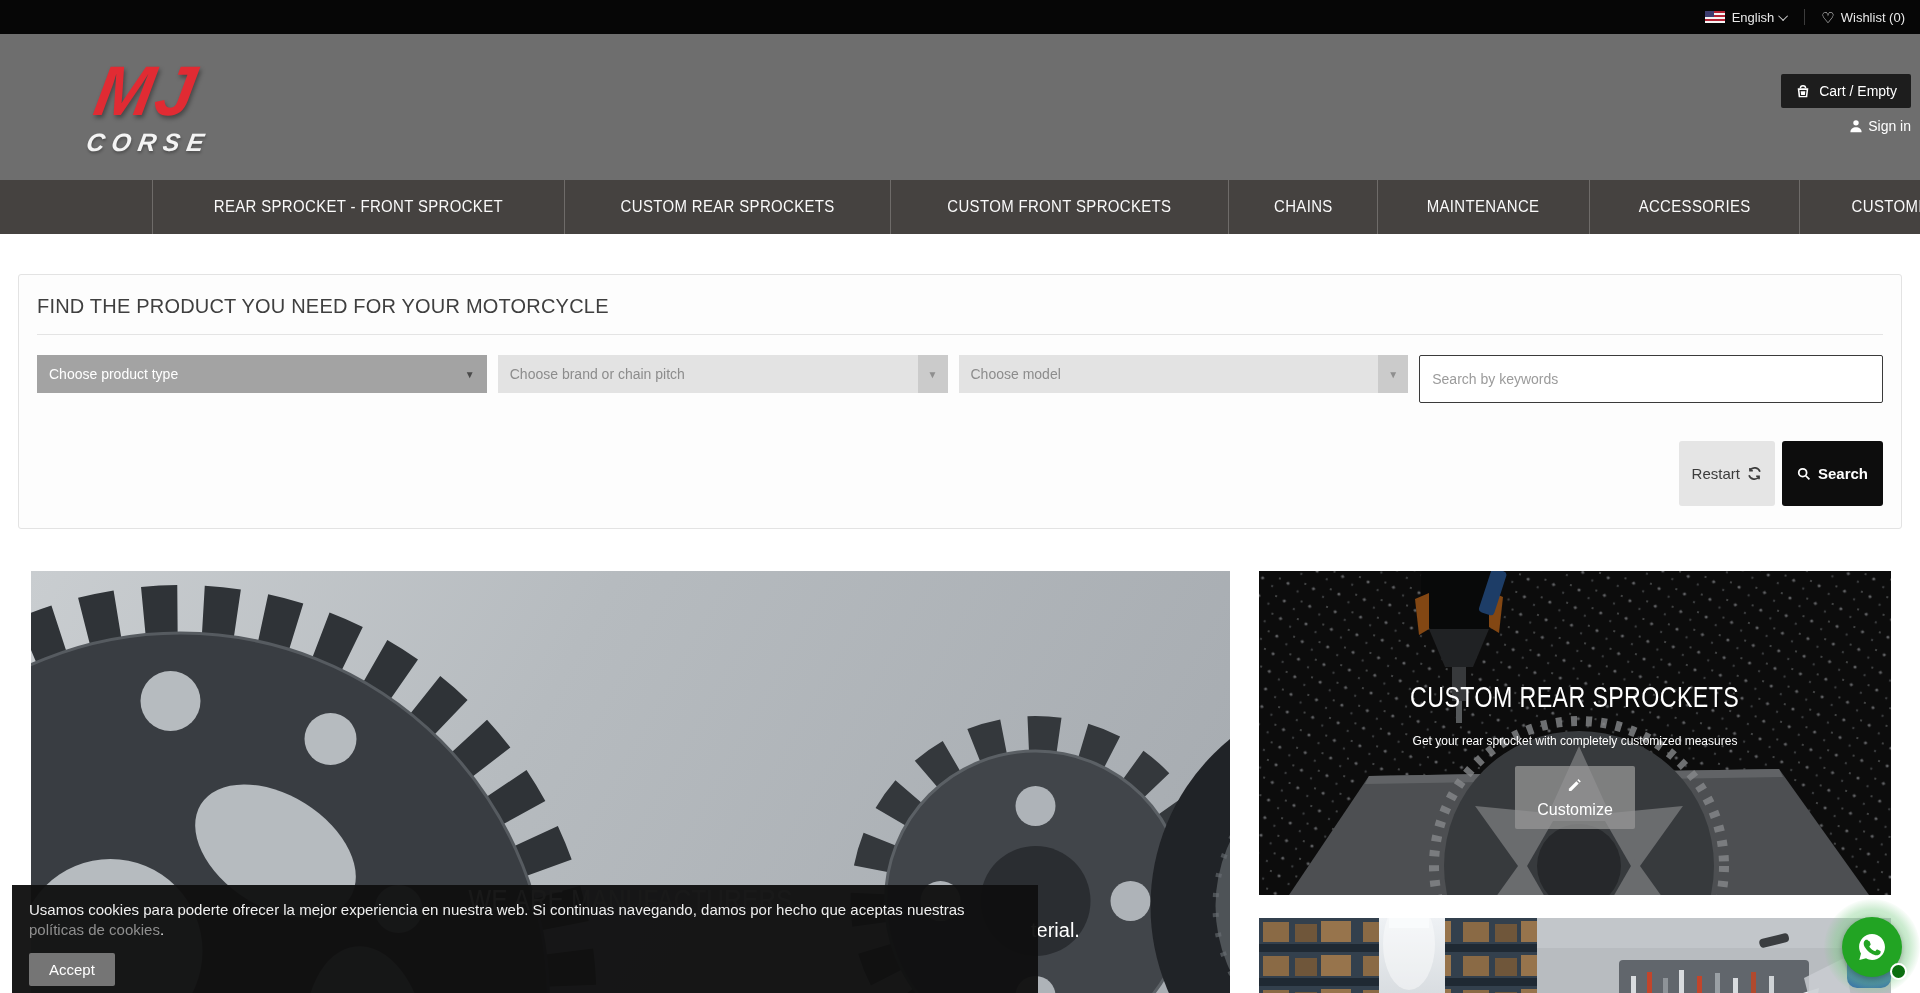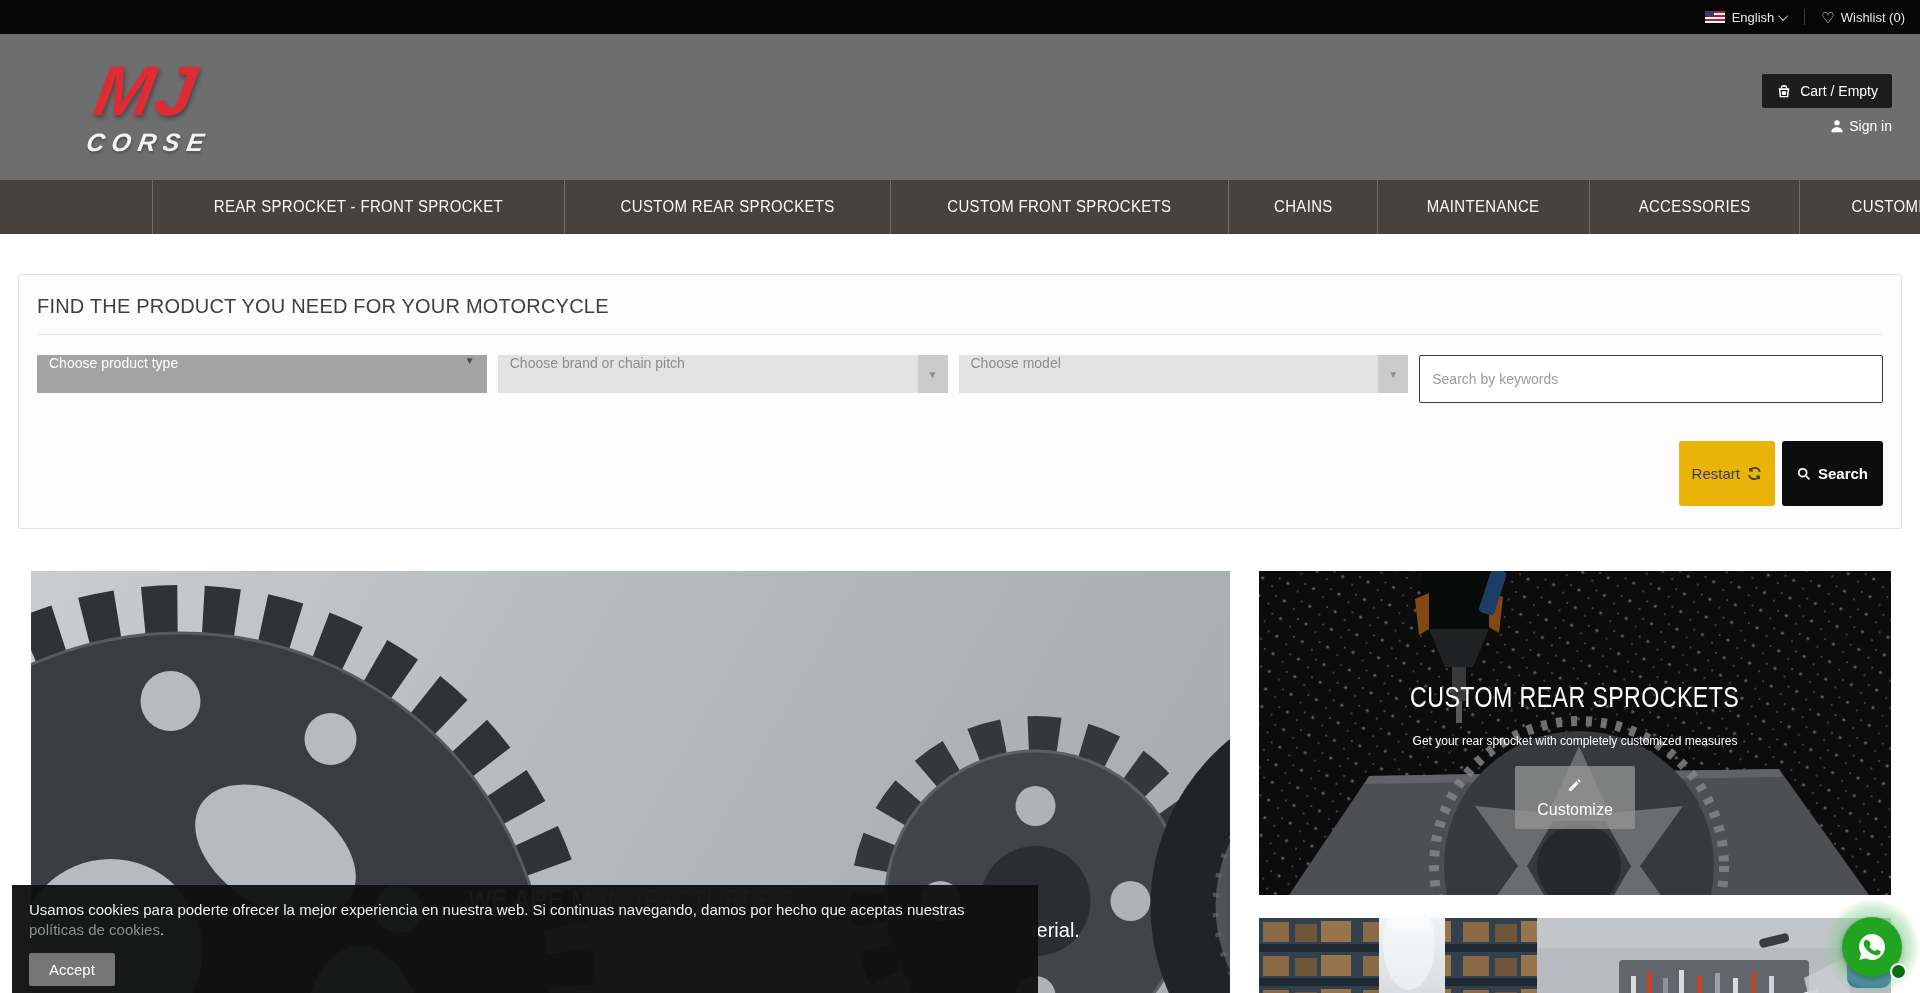--- a/index.html
+++ b/index.html
@@ -21,46 +21,46 @@
   .chev { width:7px; height:7px; border-left:1.5px solid #cfcfcf; border-bottom:1.5px solid #cfcfcf; transform: rotate(-45deg) translateY(-2px); display:inline-block; }
   .topbar .sep { width:1px; height:16px; background:#3c3c3c; margin:0 16px; }
   .topbar .wish { display:flex; align-items:center; gap:6px; cursor:pointer; }
   .heart { font-size:15px; line-height:1; color:#e9e9e9; }
 
   
   .header { height: 146px; background: #6e6e6e; position: relative; }
   .logo { position:absolute; left:93px; top:22px; transform: skewX(-10deg); }
   .logo .mj { font-size: 70px; font-weight: 800; font-style: italic; color:#e12b33; line-height:1; letter-spacing:2px; text-shadow: 2px 3px 4px rgba(0,0,0,.35); }
   .logo .corse { font-size: 25px; font-weight: 800; font-style: italic; color:#f4f4f4; letter-spacing: 7px; margin-top: 2px; text-shadow: 1px 2px 3px rgba(0,0,0,.3); }
-  .header-right { position:absolute; right:28px; top:40px; display:flex; flex-direction:column; align-items:flex-end; gap:10px; }
+  .header-right { position:absolute; right:9px; top:40px; display:flex; flex-direction:column; align-items:flex-end; gap:10px; }
   .cart-btn { background:#1d1d1d; color:#fff; font-size:14px; padding:9px 14px; border-radius:2px; display:flex; align-items:center; gap:8px; cursor:pointer; border:none; }
   .signin { color:#fff; font-size:14px; display:flex; align-items:center; gap:5px; cursor:pointer; }
   .icon-svg { display:inline-block; vertical-align:middle; }
 
   
   .nav { height: 54px; background: #454240; display:flex; align-items:stretch; padding-left:152px; }
   .nav-item { display:flex; align-items:center; padding:0 41px; border-left:1px solid #6e6b69; cursor:pointer; }
   .nav-item:last-child { border-right:1px solid #6e6b69; }
   .nav-item span { color:#fafafa; font-size:17px; letter-spacing:.4px; display:inline-block; transform: scaleX(.88); white-space:nowrap; }
 
   
   .finder { margin: 40px 18px 0 18px; background:#fdfdfd; border:1px solid #e3e3e3; border-radius:3px; padding: 20px 18px 22px 18px; }
   .finder h1 { font-size:20px; color:#3f3f3f; letter-spacing:.2px; font-weight:400; }
   .finder .rule { height:1px; background:#e4e4e4; margin:16px 0 20px 0; }
   .finder-row { display:flex; gap:11px; }
-  .sel { flex:1; height:38px; position:relative; display:flex; font-size:14px; cursor:pointer; }
+  .sel { flex:1; height:38px; position:relative; display:flex; align-items:center; font-size:14px; cursor:pointer; }
   .sel-dark { background:#a3a3a3; color:#ffffff; padding-left:12px; }
   .sel-dark .caret { position:absolute; right:12px; color:#4a4a4a; font-size:10px; }
   .sel-light { background:#e3e3e3; color:#8c8c8c; padding-left:12px; }
   .sel-strip { position:absolute; right:0; top:0; bottom:0; width:30px; background:#cbcbcb; display:flex; align-items:center; justify-content:center; }
   .sel-strip .caret { color:#8f8f8f; font-size:10px; }
   .kw-input { flex:1; height:48px; border:1px solid #3a3a3a; border-radius:2px; padding:0 12px; font-size:14px; color:#333; font-family:"Liberation Sans",sans-serif; background:#fff; }
   .kw-input::placeholder { color:#9b9b9b; }
   .finder-actions { display:flex; justify-content:flex-end; gap:7px; margin-top:38px; }
-  .btn-restart { background:#eab308; color:#3c3c3c; border:none; font-size:15px; padding:24px 13px; border-radius:3px; display:flex; align-items:center; gap:7px; cursor:pointer; font-family:"Liberation Sans",sans-serif; }
+  .btn-restart { background:#e5e5e5; color:#3c3c3c; border:none; font-size:15px; padding:24px 13px; border-radius:3px; display:flex; align-items:center; gap:7px; cursor:pointer; font-family:"Liberation Sans",sans-serif; }
   .btn-search { background:#0d0d0d; color:#fff; border:none; font-size:15px; font-weight:700; padding:8px 15px; border-radius:3px; display:flex; align-items:center; gap:7px; cursor:pointer; font-family:"Liberation Sans",sans-serif; }
 
   
   .content { display:flex; gap:29px; margin:42px 29px 0 31px; }
   .hero { position:relative; width:1199px; height:640px; overflow:hidden; flex:none; }
   .hero svg.bg, .card svg.bg { position:absolute; inset:0; width:100%; height:100%; }
   .hero-title { position:absolute; left:0; right:0; top:312px; text-align:center; color:#fff; font-size:30px; font-weight:400; letter-spacing:.5px; }
   .hero-frag { position:absolute; left:1000px; top:348px; color:#fff; font-size:20px; }
   .right-col { display:flex; flex-direction:column; gap:23px; width:632px; flex:none; }
   .card { position:relative; overflow:hidden; }

